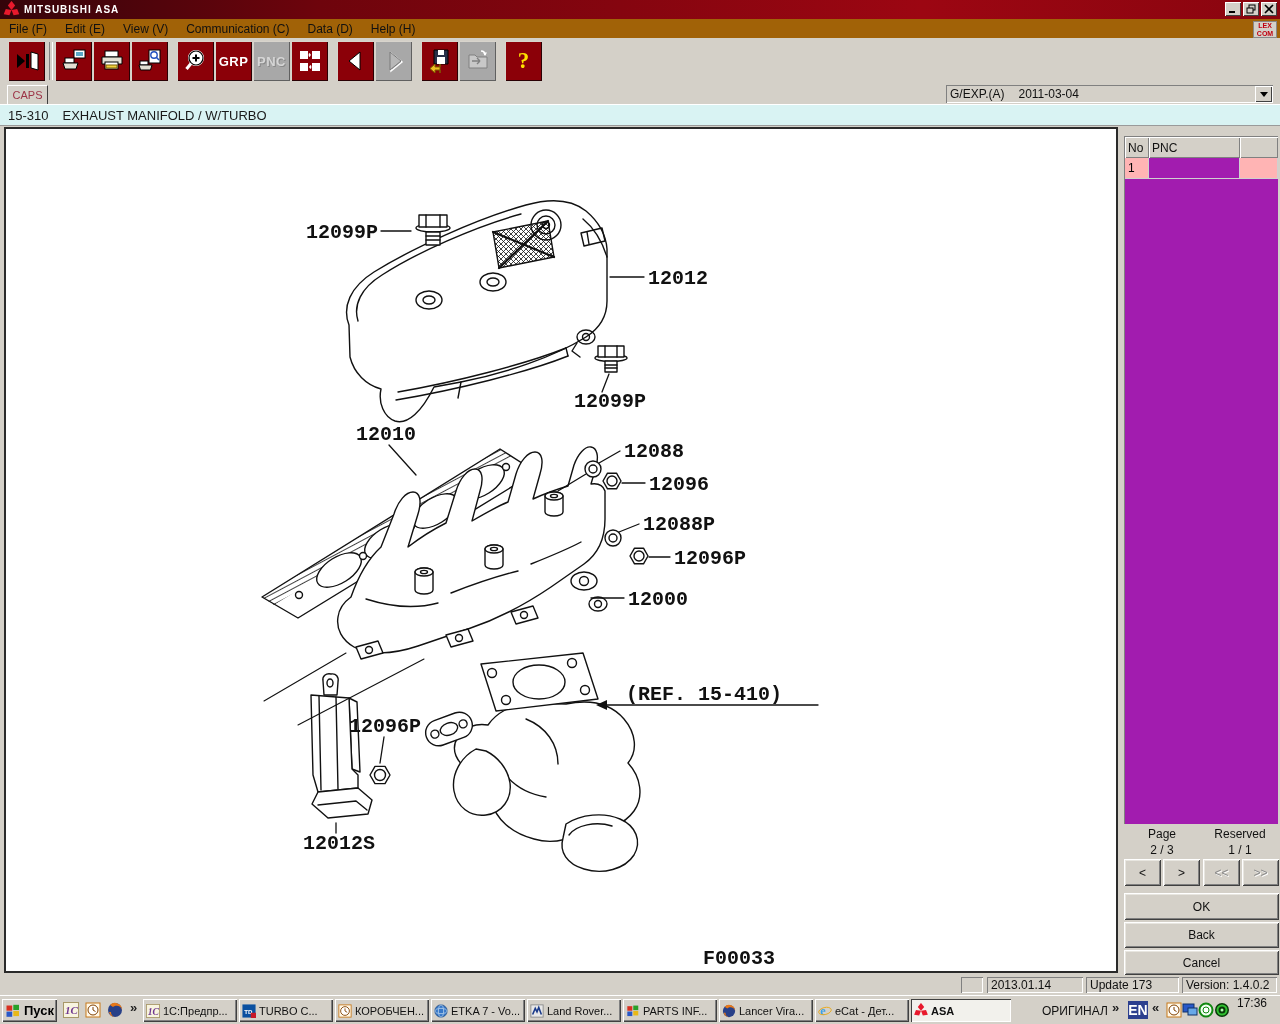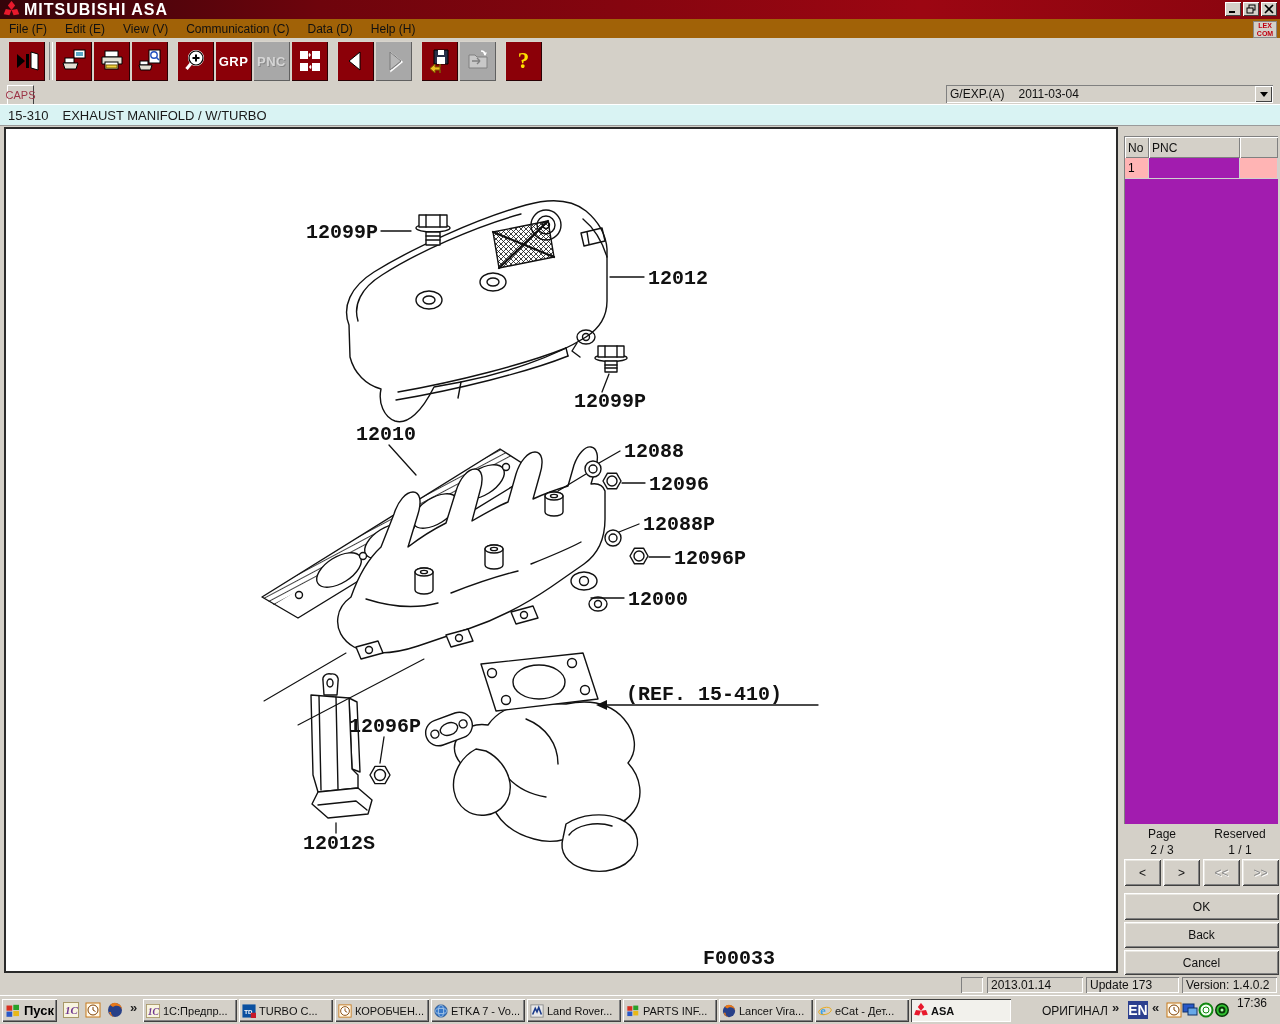--- a/index.html
+++ b/index.html
@@ -4,21 +4,21 @@
 <style>
   html,body{margin:0;padding:0;width:1280px;height:1024px;overflow:hidden;
     font-family:"Liberation Sans",sans-serif;background:#d4d0c8;position:relative;}
   *{box-sizing:border-box;}
   .abs{position:absolute;}
 
   
   .titlebar{left:0;top:0;width:1280px;height:19px;
     background:linear-gradient(90deg,#35040a 0%,#6e040c 25%,#9c0612 72%,#8a050f 100%);
     display:flex;align-items:center;color:#fff;}
-  .titlebar .t-title{font-size:16px;font-weight:bold;letter-spacing:1px;margin-left:4px;}
+  .titlebar .t-title{font-size:10px;font-weight:bold;letter-spacing:1px;margin-left:4px;}
   .winbtns{position:absolute;right:3px;top:2px;display:flex;gap:2px;}
   .winbtn{width:16px;height:14px;background:#d4d0c8;
     box-shadow:inset 1px 1px 0 #fff,inset -1px -1px 0 #404040;
     display:flex;align-items:center;justify-content:center;}
 
   
   .menubar{left:0;top:19px;width:1280px;height:19px;background:#a16207;
     display:flex;align-items:center;font-size:12px;color:#111;}
   .menuitem{padding:2px 9px;}
   .lexbadge{right:3px;top:21px;width:24px;height:17px;font-size:7px;line-height:8px;
@@ -34,21 +34,21 @@
   .tsep{width:9px;height:40px;flex:0 0 auto;position:relative;}
   .tsep.line:before{content:"";position:absolute;left:3px;top:1px;width:2px;height:38px;
     border-left:1px solid #808080;border-right:1px solid #fff;}
   .tgap{width:8px;flex:0 0 auto;}
   .grp-txt{color:#fff;font-weight:bold;font-size:13px;letter-spacing:.5px;}
   .pnc-txt{color:#d6d6d6;font-weight:bold;font-size:13px;letter-spacing:.5px;text-shadow:1px 1px 0 #8a8a8a;}
   .help-txt{color:#ffdf00;font-weight:bold;font-size:23px;font-family:"Liberation Serif",serif;}
 
   
   .tabrow{left:0;top:83px;width:1280px;height:21px;background:#d4d0c8;}
-  .capstab{position:absolute;left:7px;bottom:0;width:27px;height:19px;background:#d4d0c8;
+  .capstab{position:absolute;left:7px;bottom:0;width:41px;height:19px;background:#d4d0c8;
     border-top:1px solid #fff;border-left:1px solid #fff;border-right:1px solid #404040;
     font-size:11px;color:#9c3346;display:flex;align-items:center;justify-content:center;}
   .combo{position:absolute;right:7px;top:2px;width:327px;height:18px;background:#d4d0c8;
     box-shadow:inset 1px 1px 0 #808080,inset -1px -1px 0 #fff;
     font-size:12px;color:#111;display:flex;align-items:center;padding-left:4px;}
   .combo .arrowbtn{position:absolute;right:1px;top:1px;width:17px;height:16px;background:#d4d0c8;
     box-shadow:inset 1px 1px 0 #fff,inset -1px -1px 0 #404040;
     display:flex;align-items:center;justify-content:center;}
   .combo .arrowbtn:after{content:"";width:0;height:0;border:4px solid transparent;border-top:5px solid #000;margin-top:5px;}
   .combo .cdate{margin-left:14px;}

